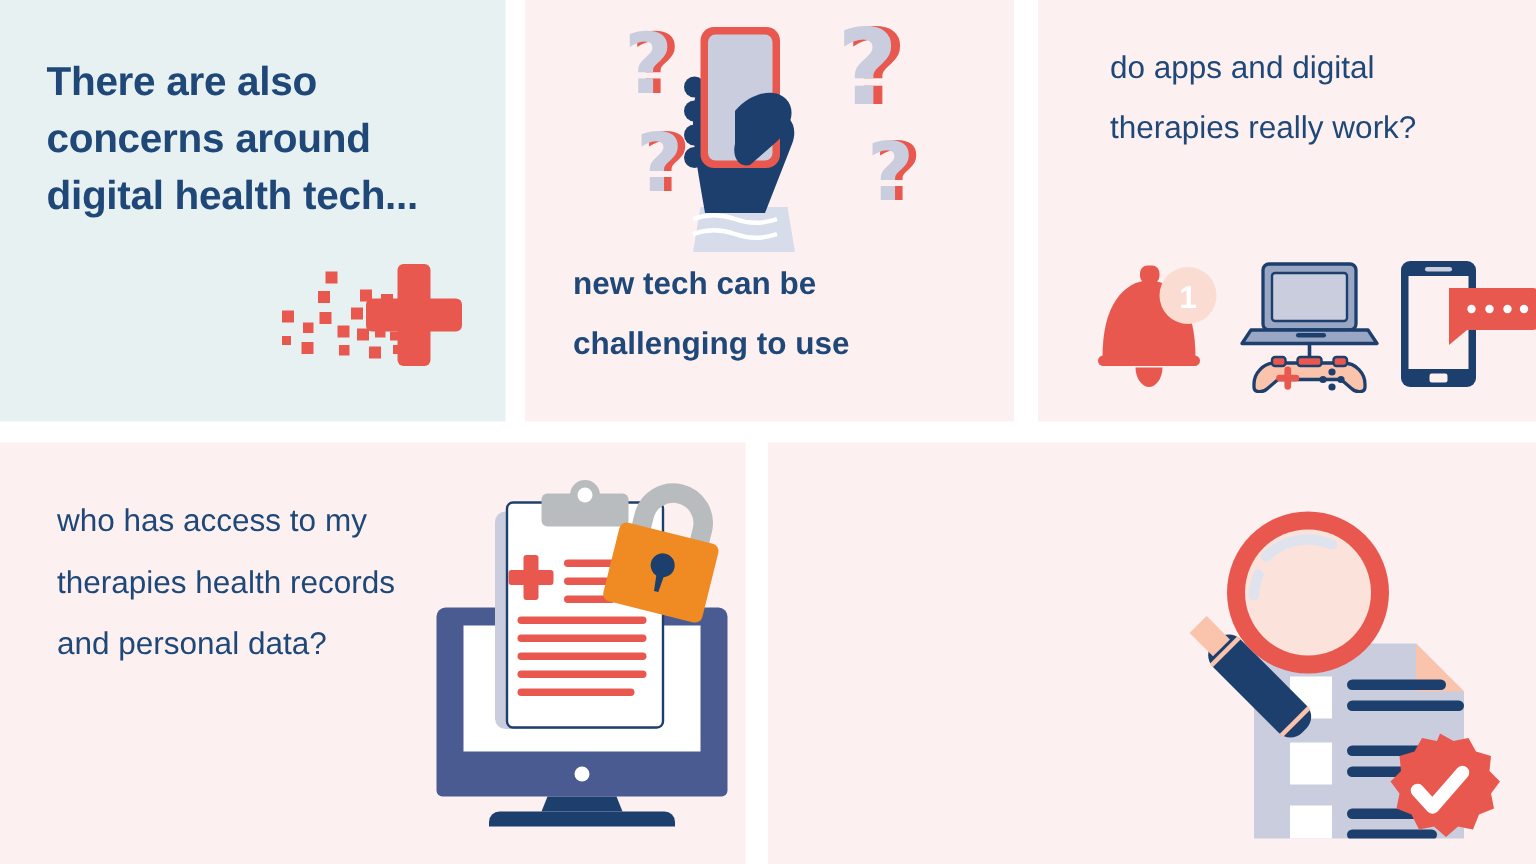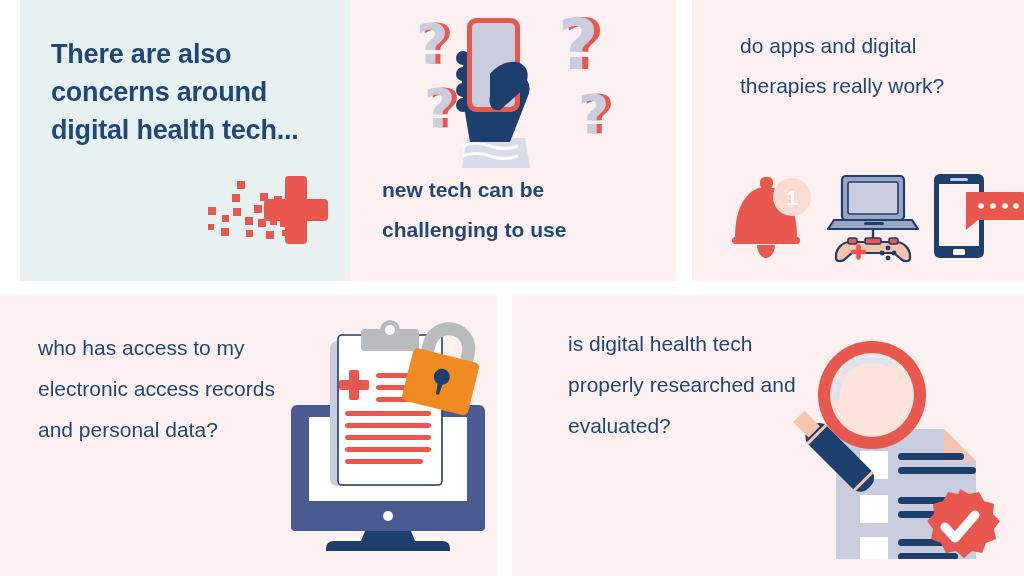--- a/index.html
+++ b/index.html
@@ -8,21 +8,21 @@
     background:#ffffff;
     font-family:"Liberation Sans", sans-serif;
     overflow:hidden;
     position:relative;
   }
   .canvas{position:absolute;inset:0;}
 
   .panel{position:absolute;box-sizing:border-box;overflow:hidden;}
 
   
-  #p1{left:0;top:0;width:337px;height:281px;background:var(--mint);margin-left:20px;}
+  #p1{left:0;top:0;width:337px;height:281px;background:var(--mint);}
   #p1 .headline{
     position:absolute;left:31px;top:35px;width:270px;
     font-size:27px;line-height:38px;font-weight:bold;color:var(--navy);
     letter-spacing:-0.2px;
   }
   
   #pixcross{position:absolute;left:188px;top:176px;width:120px;height:68px;}
   #pixcross .cross{
     position:absolute;right:0;top:0;width:64px;height:68px;
   }
@@ -204,21 +204,21 @@
         <path d="M36 20 h56 a4 4 0 0 1 4 4 v20 a4 4 0 0 1 -4 4 h-44 l-12 10 z" fill="#e8584f"></path>
         <circle cx="51" cy="34" r="2.8" fill="#ffffff"></circle>
         <circle cx="63" cy="34" r="2.8" fill="#ffffff"></circle>
         <circle cx="75" cy="34" r="2.8" fill="#ffffff"></circle>
         <circle cx="86" cy="34" r="2.8" fill="#ffffff"></circle>
       </svg>
     </div>
   </div>
 
   <div class="panel" id="p4">
-    <div class="caption">who has access to my electronic access records and personal data?</div>
+    <div class="caption">who has access to my therapies health records and personal data?</div>
 
     <svg class="art" style="left:283px;top:22px;" width="210" height="240" viewBox="0 0 210 240">
 
       <path d="M14 88 h182 a6 6 0 0 1 6 6 v116 a4 4 0 0 1 -4 4 h-186 a4 4 0 0 1 -4 -4
                v-116 a6 6 0 0 1 6 -6 z" fill="#4a5b91"></path>
       <rect x="26" y="100" width="158" height="84" fill="#ffffff"></rect>
       <circle cx="105" cy="199" r="5" fill="#ffffff"></circle>
 
       <path d="M82 214 h46 l4 10 h-54 z" fill="#1d3f6e"></path>
       <path d="M50 224 h110 a7 7 0 0 1 7 7 v3 h-124 v-3 a7 7 0 0 1 7 -7 z" fill="#1d3f6e"></path>
@@ -251,21 +251,20 @@
       <g transform="rotate(14 160 55)">
         <path d="M140 40 v-9 a20 20 0 0 1 40 0 v9" fill="none" stroke="#b9bcbe" stroke-width="13"></path>
         <rect x="126" y="38" width="68" height="54" rx="5" fill="#ef8b22"></rect>
         <circle cx="160" cy="60" r="8" fill="#1d3f6e"></circle>
         <path d="M157 62 h6 l-1.5 16 h-3 z" fill="#1d3f6e"></path>
       </g>
     </svg>
   </div>
 
   <div class="panel" id="p5">
-    <div class="caption">is digital health tech properly researched and evaluated?</div>
 
     <svg class="art" style="left:258px;top:28px;" width="236" height="236" viewBox="0 0 236 236">
 
       <path d="M72 106 h102 l32 32 v106 a6 6 0 0 1 -6 6 h-128 a6 6 0 0 1 -6 -6
                v-132 a6 6 0 0 1 6 -6 z" fill="#c9cddd"></path>
       <path d="M174 106 v32 h32 z" fill="#f9c3ac"></path>
 
       <g>
         <rect x="90" y="128" width="28" height="28" fill="#ffffff"></rect>
         <rect x="128" y="130" width="66" height="7" rx="3.5" fill="#1d3f6e"></rect>

